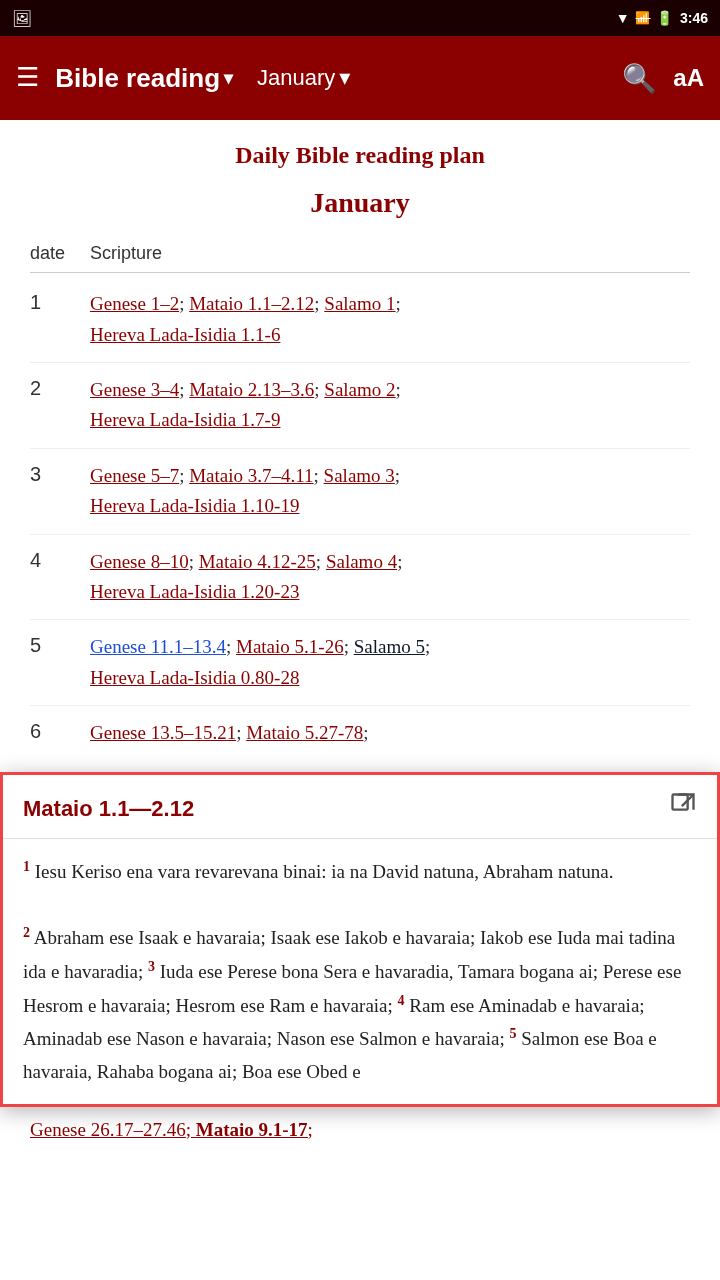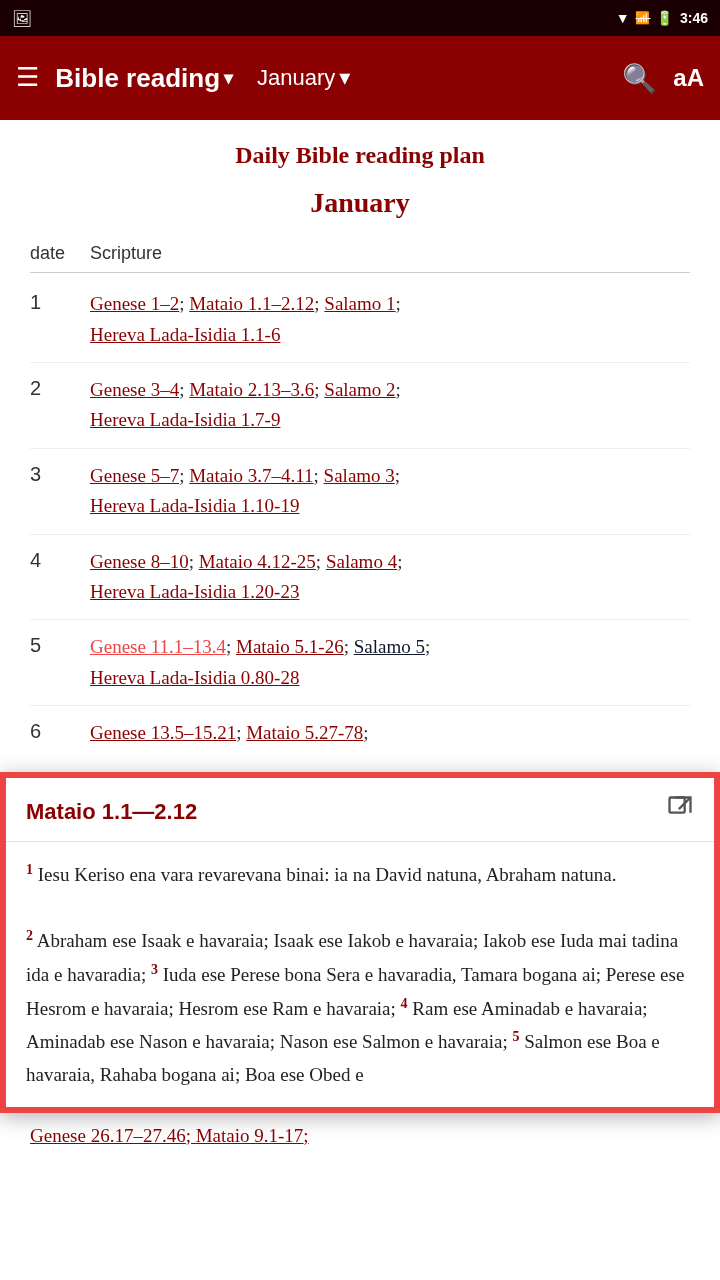--- a/index.html
+++ b/index.html
@@ -153,21 +153,21 @@
     .reading-links a {
       color: #8b0000;
       text-decoration: underline;
       cursor: pointer;
     }
 
     
     .popup-panel {
       position: relative;
       background: #fff;
-      border: 6px solid #ef4444;
+      border: 3px solid #ef4444;
       box-shadow: 0 4px 20px rgba(0,0,0,0.3);
       margin-top: 0;
       z-index: 10;
     }
     .popup-header {
       background: #fff;
       padding: 16px 20px 12px 20px;
       display: flex;
       align-items: center;
       justify-content: space-between;
@@ -283,21 +283,21 @@
       <a style="color: rgb(139, 0, 0); text-decoration: underline; cursor: pointer;">Genese 8–10</a>;
       <a style="color: rgb(139, 0, 0); text-decoration: underline; cursor: pointer;">Mataio 4.12-25</a>;
       <a style="color: rgb(139, 0, 0); text-decoration: underline; cursor: pointer;">Salamo 4</a>;<br>
       <a style="color: rgb(139, 0, 0); text-decoration: underline; cursor: pointer;">Hereva Lada-Isidia 1.20-23</a>
     </div>
   </div>
 
   <div class="reading-row">
     <div class="reading-date">5</div>
     <div class="reading-links">
-      <a style="color: #ef4444; text-decoration: underline; cursor: pointer;">Genese 11.1–13.4</a>;
+      <a style="color: #1d4ed8; text-decoration: underline; cursor: pointer;">Genese 11.1–13.4</a>;
       <a style="color: rgb(139, 0, 0); text-decoration: underline; cursor: pointer;">Mataio 5.1-26</a>;
       <a style="color: #0f172a; text-decoration: underline; cursor: pointer;">Salamo 5</a>;<br>
       <a style="color: rgb(139, 0, 0); text-decoration: underline; cursor: pointer;">Hereva Lada-Isidia 0.80-28</a>
     </div>
   </div>
 
   <div class="reading-row-partial">
     <div class="reading-date">6</div>
     <div class="reading-links">
       <a style="color: rgb(139, 0, 0); text-decoration: underline; cursor: pointer;">Genese 13.5–15.21</a>;
@@ -333,15 +333,15 @@
       <span>Ram ese Aminadab e havaraia; Aminadab ese Nason e havaraia; Nason ese Salmon e havaraia;</span>
       <sup class="verse-num">5</sup>
       <span>Salmon ese Boa e havaraia, Rahaba bogana ai; Boa ese Obed e</span>
     </p>
   </div>
 </div>
 
 <div style="background:#fff; padding: 8px 30px;">
   <div class="reading-links" style="font-size:19px; color:#8b0000; text-decoration:underline;">
     <a style="color: rgb(139, 0, 0); text-decoration: underline; cursor: pointer;">Genese 26.17–27.46</a>;
-    <a style="color: rgb(139, 0, 0); text-decoration: underline; cursor: pointer;">Mataio 9.1-17</a>;
+    <a style="color: rgb(139, 0, 0); text-decoration: underline; cursor: pointer; font-weight: bold;">Mataio 9.1-17</a>;
   </div>
 </div>
 
 </body></html>

